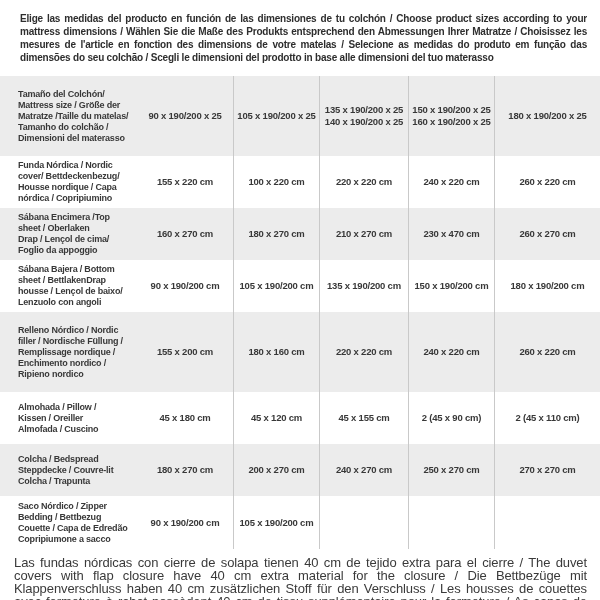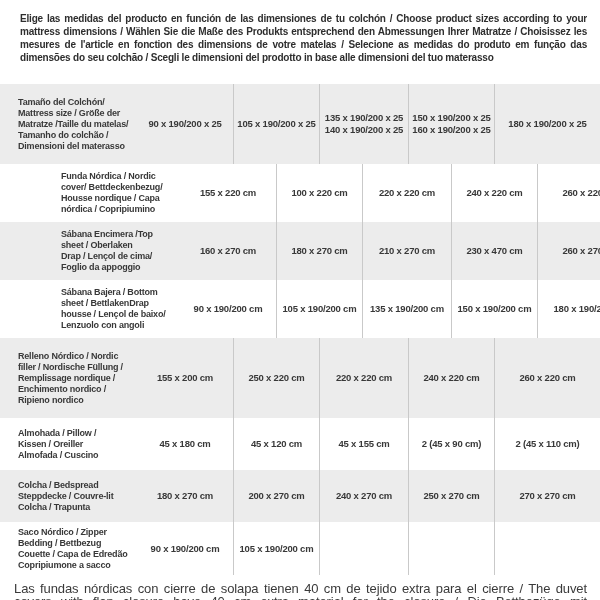--- a/index.html
+++ b/index.html
@@ -6,37 +6,37 @@
   body {
     width: 600px; height: 600px;
     background: #ffffff;
     font-family: "Liberation Sans", sans-serif;
     color: #383838;
     overflow: hidden;
   }
   .page { width: 600px; height: 600px; position: relative; }
 
   .intro {
-    margin: 12px 13px 20px 20px;
+    margin: 12px 13px 12px 20px;
     font-size: 10px;
     font-weight: bold;
     line-height: 13px;
     text-align: justify;
     letter-spacing: -0.2px;
     color: #2e2e2e;
   }
 
   .size-table { width: 600px; }
   .row {
     display: grid;
     grid-template-columns: 137px 96px 86px 89px 86px 106px;
   }
   .row:nth-child(odd) { background: #ececec; }
   .row:nth-child(1), .row:nth-child(5) { height: 80px; }
-  .row:nth-child(2), .row:nth-child(3), .row:nth-child(4) { height: 58px; padding-left: 43px; }
+  .row:nth-child(2), .row:nth-child(3), .row:nth-child(4) { height: 52px; }
   .row:nth-child(6), .row:nth-child(7) { height: 52px; }
   .row:nth-child(8) { height: 53px; }
 
   .label-cell {
     display: flex; align-items: center;
     padding-left: 18px; padding-right: 2px;
     font-size: 9px; font-weight: bold;
     line-height: 11px;
     letter-spacing: -0.2px;
     white-space: pre-line;
@@ -124,21 +124,21 @@
       <div class="cell">180 x 190/200 cm</div>
     </div>
 
     <div class="row">
       <div class="label-cell">Relleno Nórdico / Nordic
 filler / Nordische Füllung /
 Remplissage nordique /
 Enchimento nordico /
 Ripieno nordico</div>
       <div class="cell">155 x 200 cm</div>
-      <div class="cell">250 x 220 cm</div>
+      <div class="cell">180 x 160 cm</div>
       <div class="cell">220 x 220 cm</div>
       <div class="cell">240 x 220 cm</div>
       <div class="cell">260 x 220 cm</div>
     </div>
 
     <div class="row">
       <div class="label-cell">Almohada  / Pillow /
 Kissen / Oreiller
 Almofada / Cuscino</div>
       <div class="cell">45 x 180 cm</div>

